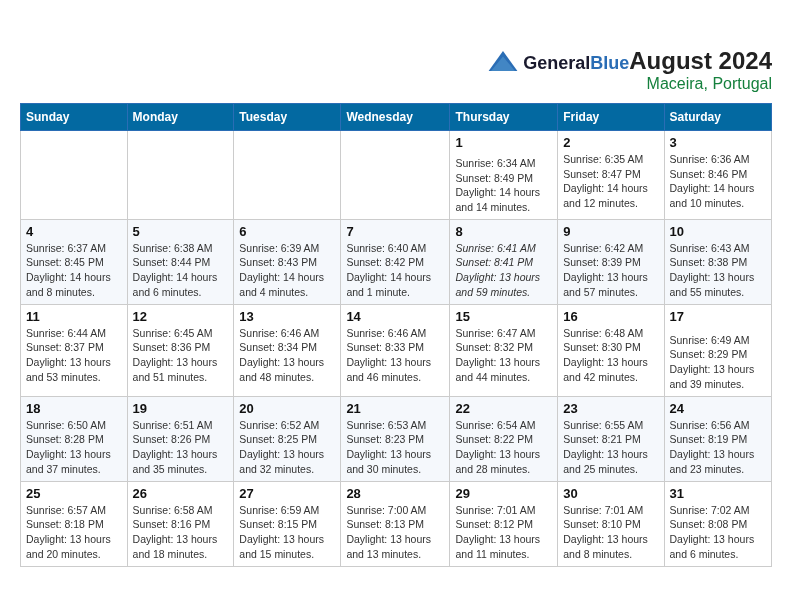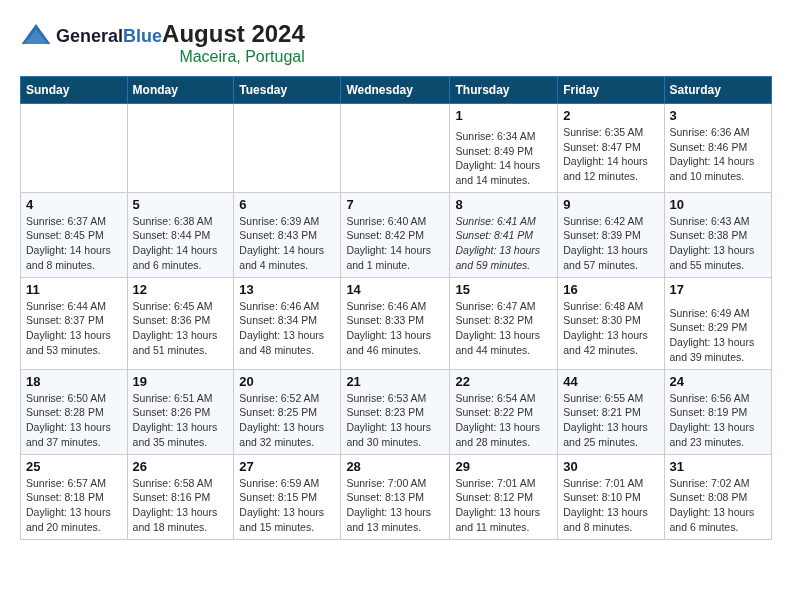--- a/index.html
+++ b/index.html
@@ -5,23 +5,24 @@
     * { box-sizing: border-box; margin: 0; padding: 0; }
     body {
       font-family: Arial, sans-serif;
       background: #fff;
       width: 792px;
       min-height: 612px;
       padding: 20px;
     }
     .header {
       display: flex;
-      justify-content: flex-start;
+      justify-content: flex-end;
       align-items: flex-start;
       margin-bottom: 10px;
+      margin-top: 27px;
     }
     .logo {
       display: flex;
       align-items: center;
     }
     .logo-icon {
       width: 32px;
       height: 32px;
       margin-right: 4px;
     }
@@ -36,21 +37,21 @@
     .location {
       font-size: 16px;
       color: #15803d;
     }
     table {
       width: 100%;
       border-collapse: collapse;
       font-size: 11px;
     }
     thead tr th {
-      background-color: #0c4a6e;
+      background-color: #0369a1;
       color: #fff;
       text-align: left;
       padding: 6px 5px;
       font-size: 12px;
       border: 1px solid #2a6db5;
     }
     tbody tr td {
       border: 1px solid #ccc;
       vertical-align: top;
       padding: 4px 5px;
@@ -249,21 +250,21 @@
 Sunset: 8:23 PM
 Daylight: 13 hours and 30 minutes.</div>
         </td>
         <td>
           <div class="day-num">22</div>
           <div class="cell-text" style="white-space: pre-line;">Sunrise: 6:54 AM
 Sunset: 8:22 PM
 Daylight: 13 hours and 28 minutes.</div>
         </td>
         <td>
-          <div class="day-num">44</div>
+          <div class="day-num">23</div>
           <div class="cell-text" style="white-space: pre-line;">Sunrise: 6:55 AM
 Sunset: 8:21 PM
 Daylight: 13 hours and 25 minutes.</div>
         </td>
         <td>
           <div class="day-num">24</div>
           <div class="cell-text" style="white-space: pre-line;">Sunrise: 6:56 AM
 Sunset: 8:19 PM
 Daylight: 13 hours and 23 minutes.</div>
         </td>

